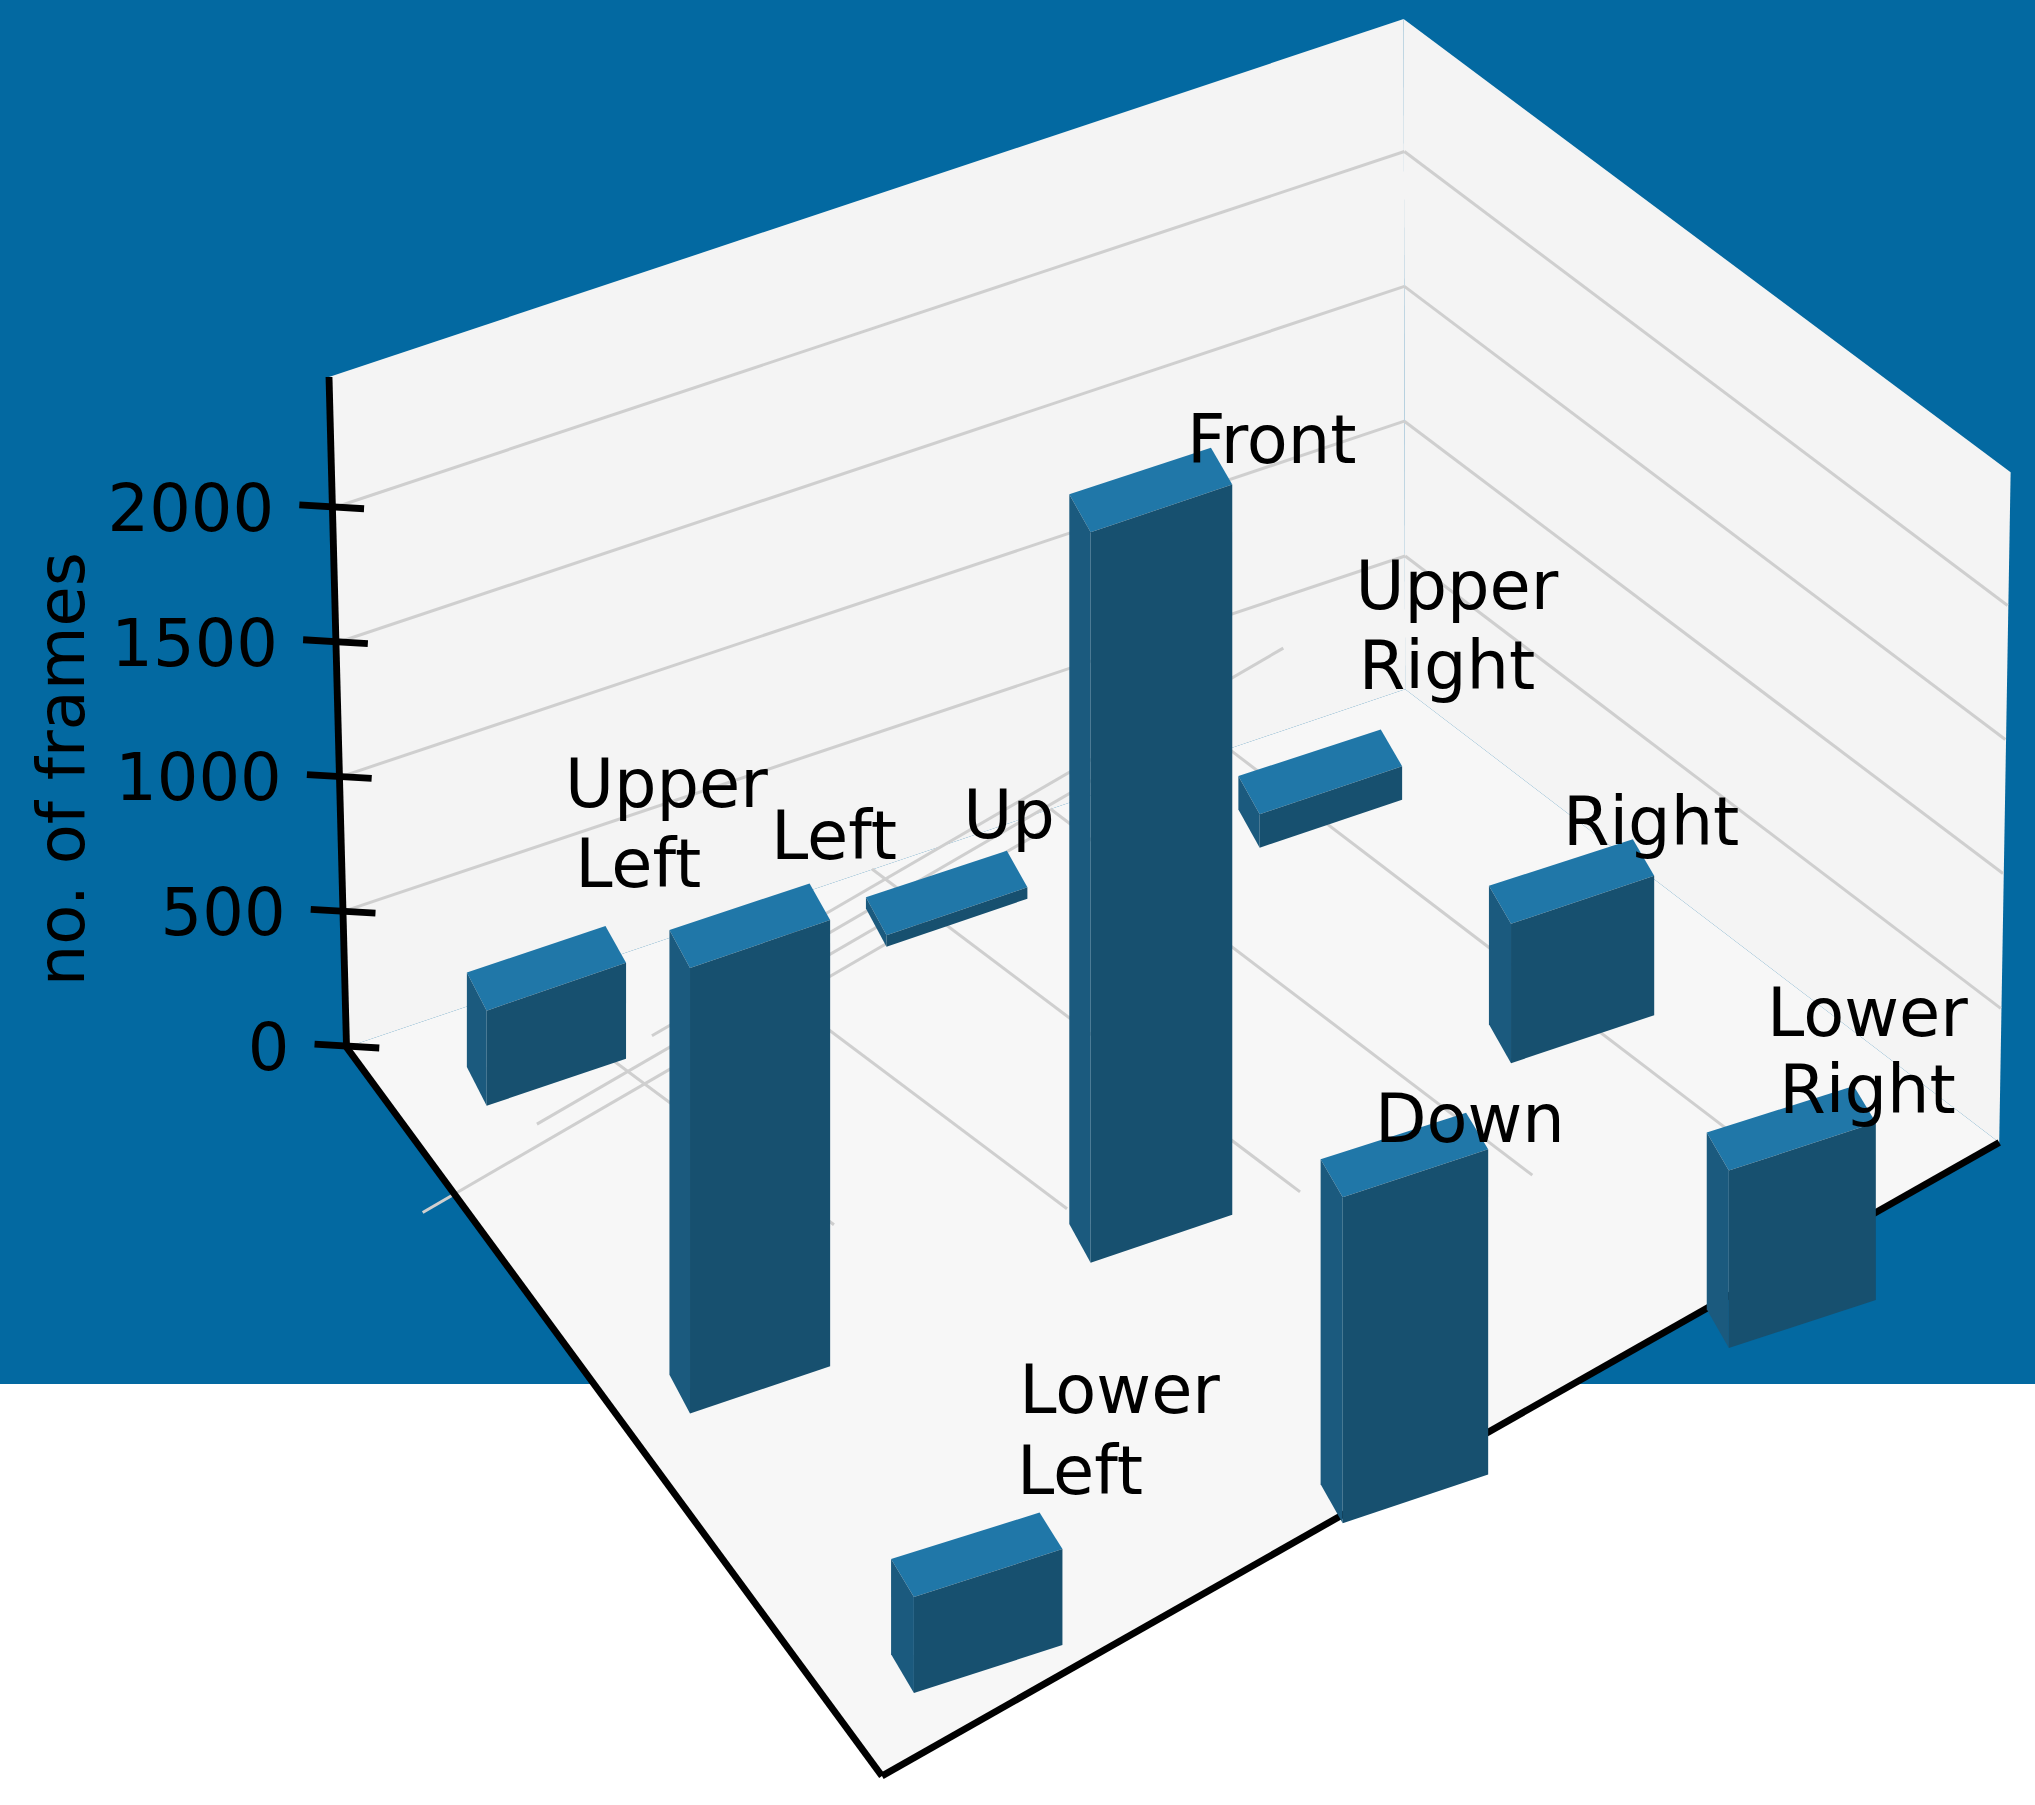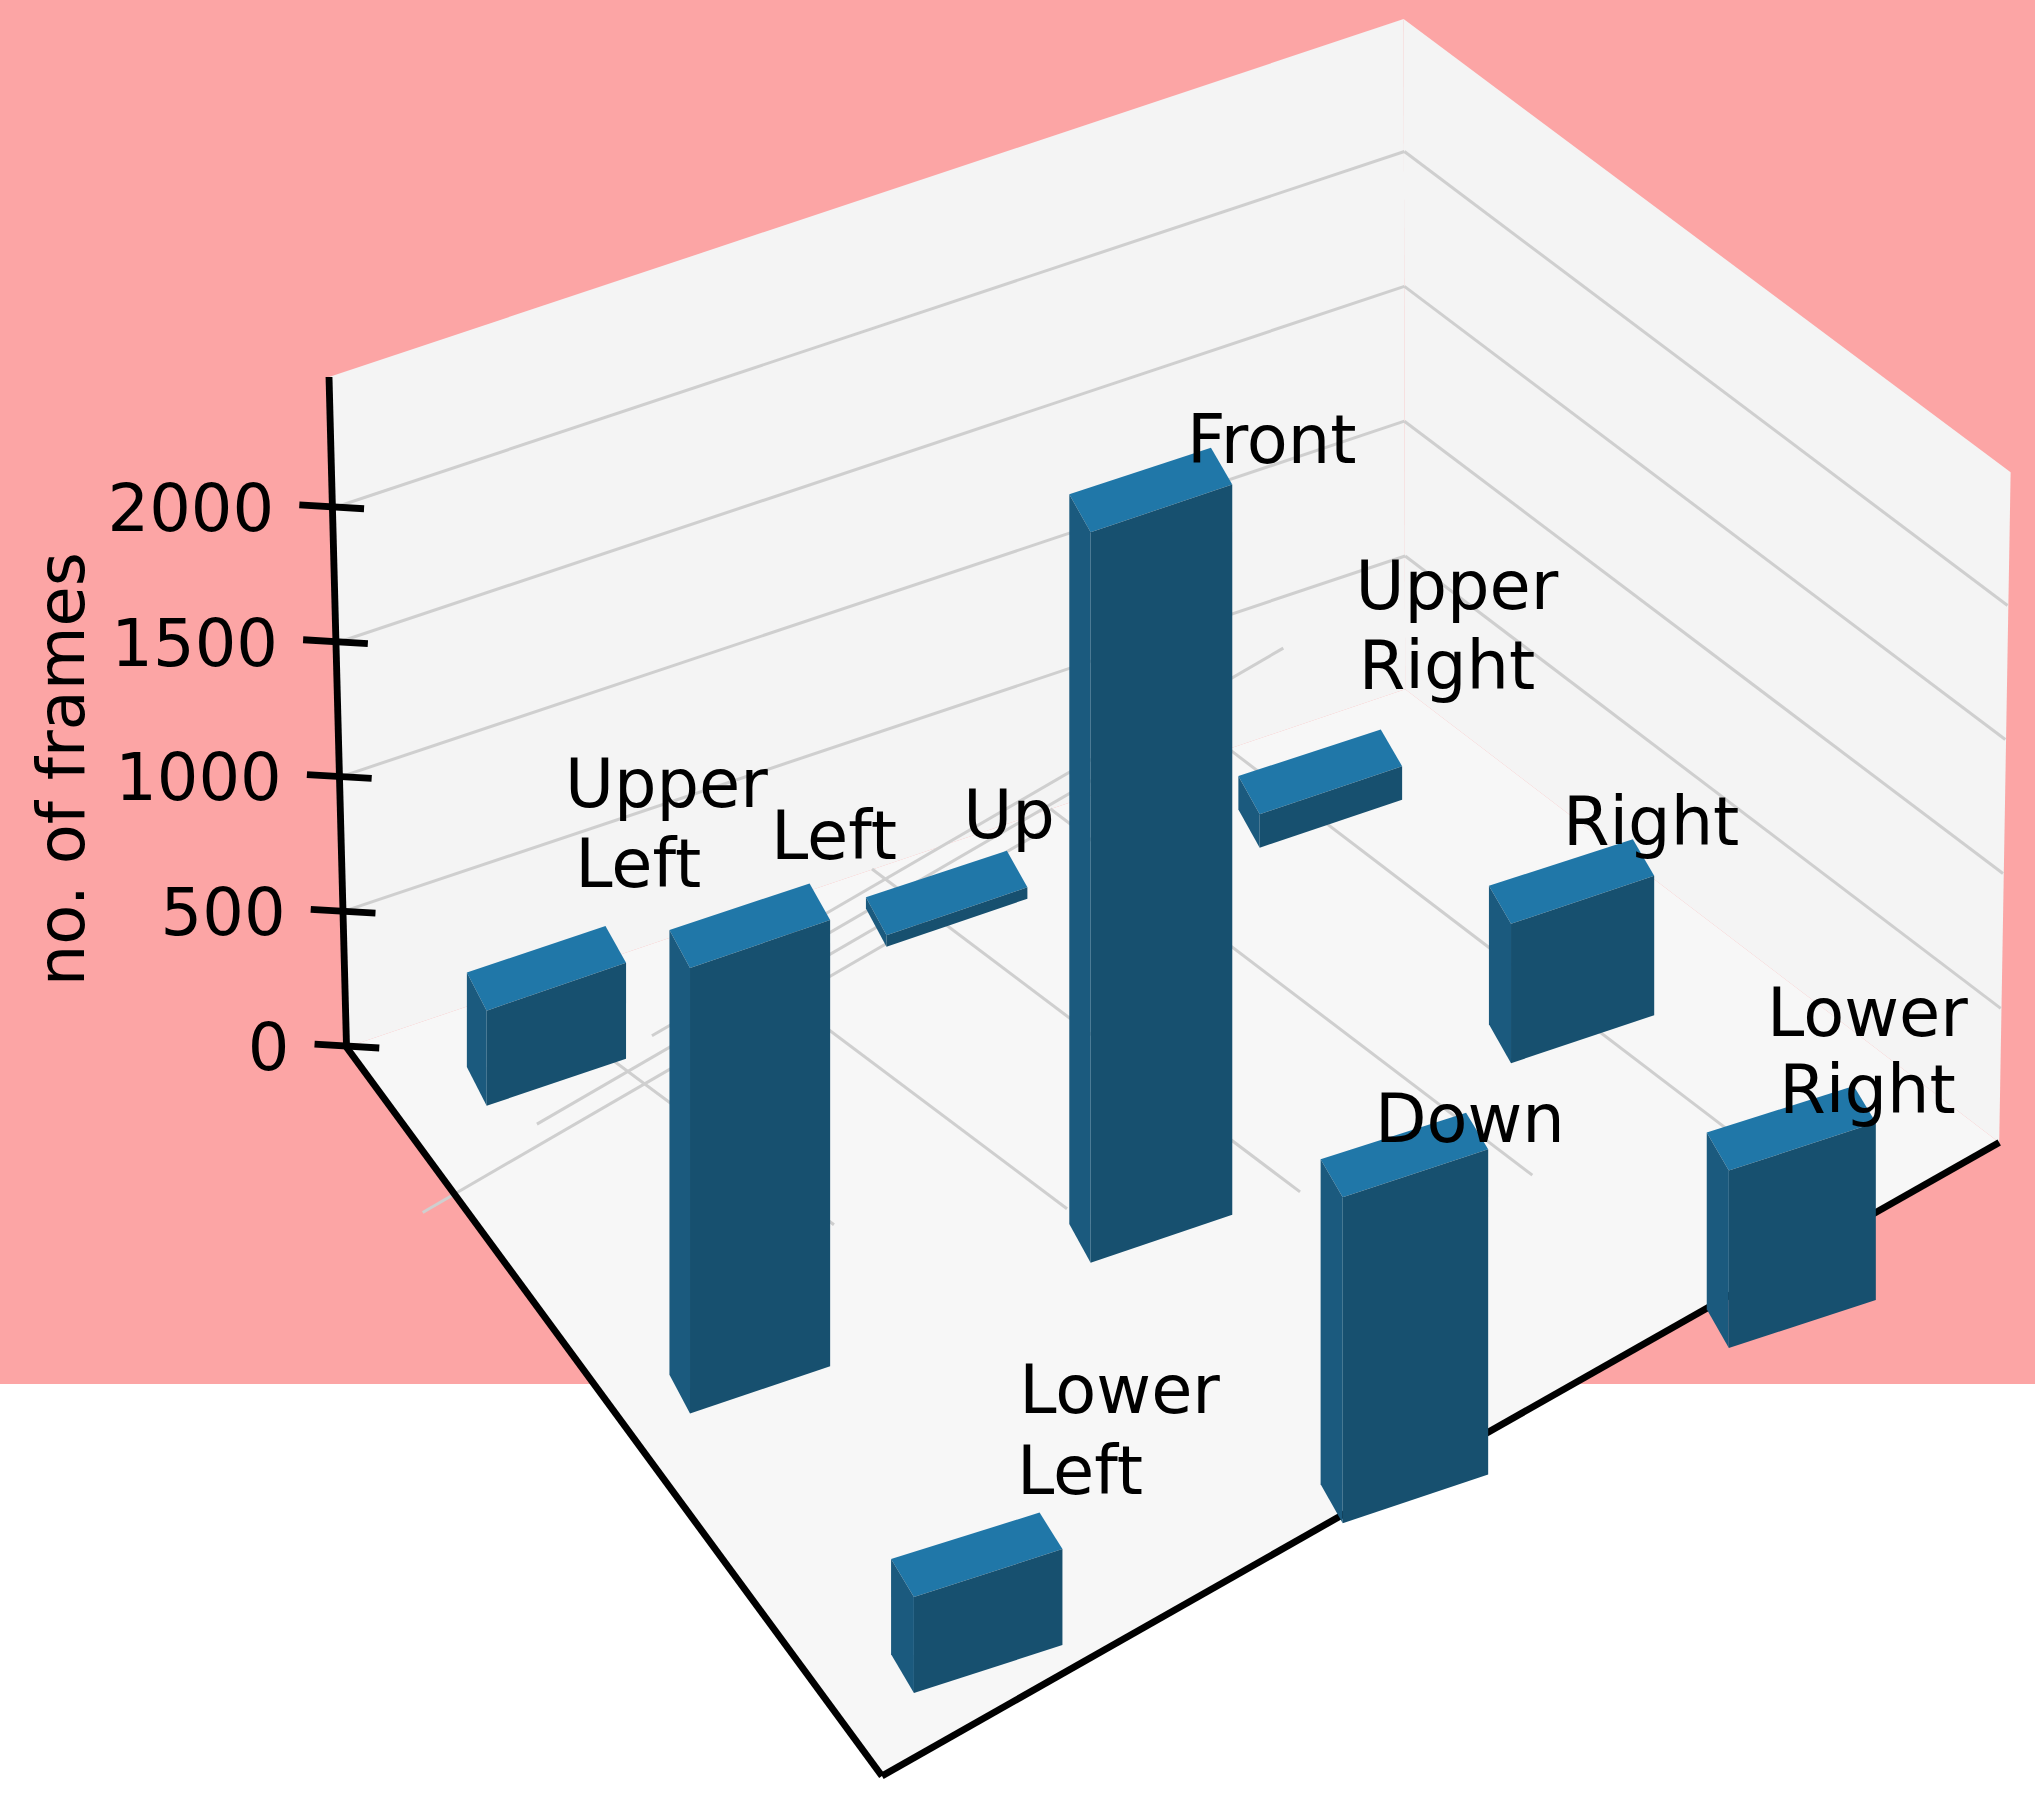--- a/index.html
+++ b/index.html
@@ -1,17 +1,17 @@
 <!DOCTYPE html>
 <html style="font-size:12.2px"><head>
 <meta charset="utf-8">
 <style>
   html,body{margin:0;padding:0;background:#ffffff;}
   body{width:2035px;height:1805px;overflow:hidden;font-family:"DejaVu Sans",sans-serif;}
-  #stage{position:relative;width:2035px;height:1384px;background:#fca5a5;}
+  #stage{position:relative;width:2035px;height:1384px;background:#0369a1;}
   svg{display:block;}
   .tick-label{font-family:"DejaVu Sans",sans-serif;font-size:86px;fill:#000000;}
   .axis-title{font-family:"DejaVu Sans",sans-serif;font-size:86px;fill:#000000;}
   .cat-label{font-family:"DejaVu Sans",sans-serif;font-size:88px;fill:#000000;}
 </style>
 </head>
 <body>
 
 <div id="stage">
   <svg id="chart-svg" width="2035" height="1805" viewBox="0 0 2672 2370">

